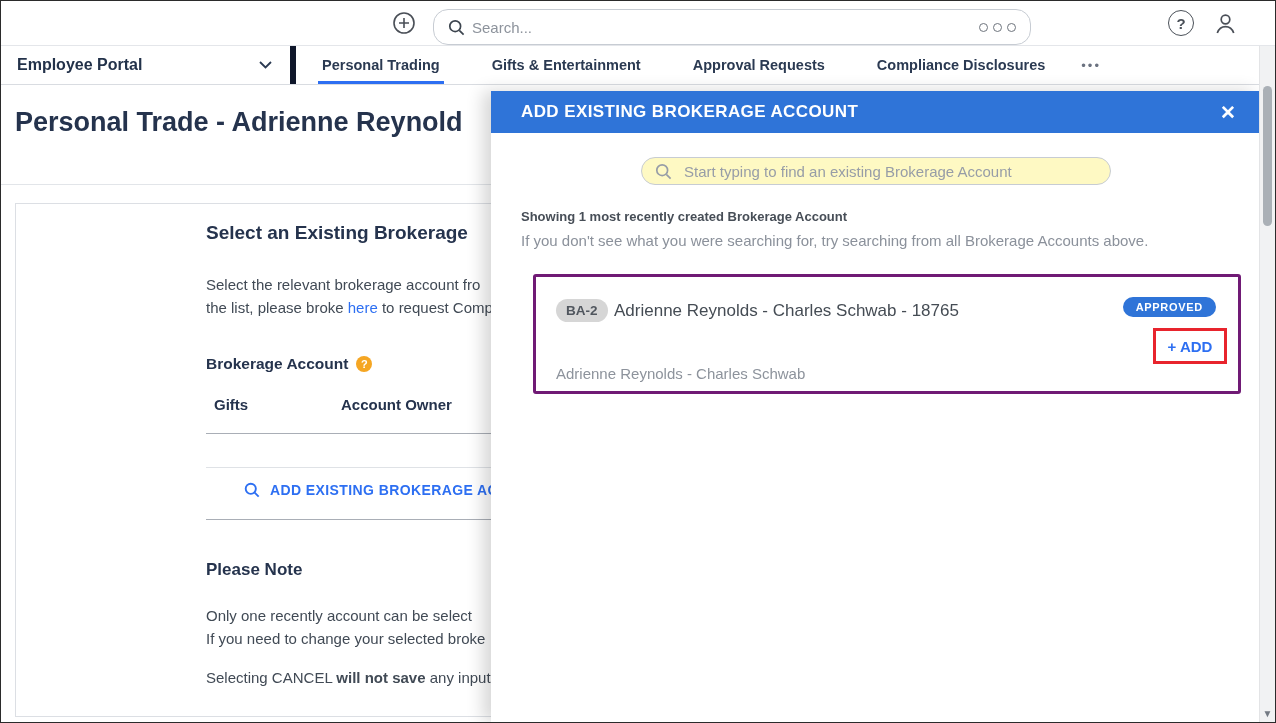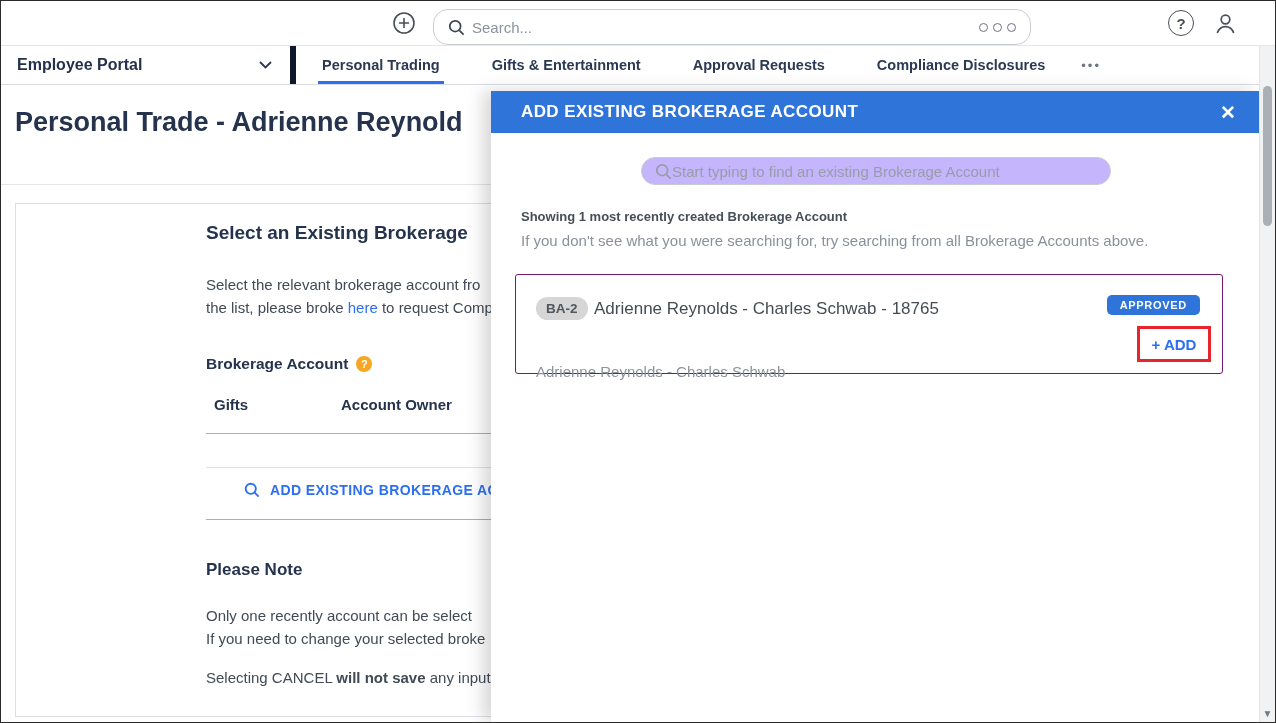--- a/index.html
+++ b/index.html
@@ -67,34 +67,34 @@
 
   
   .panel { position:absolute; left:490px; top:75px; width:769px; bottom:0; background:#fff;
            z-index:20; box-shadow:-8px 0 16px rgba(0,0,0,.16);margin-top:15px; }
   .panel-header { position:absolute; top:0; left:0; right:0; height:42px; background:#2f74d8;
                   display:flex; align-items:center; padding:0 24px 0 30px; }
   .panel-title { color:#fff; font-size:17px; font-weight:700; letter-spacing:.4px; flex:1; }
   .panel-close { color:#fff; font-size:19px; font-weight:700; cursor:pointer; line-height:1; }
   .panel-search { position:absolute; top:66px; left:150px; width:470px; height:28px;
                   border:1px solid #c7ccd3; border-radius:15px; display:flex; align-items:center;
-                  gap:0; padding:0 13px; background:#c4b5fd; }
+                  gap:12px; padding:0 13px; background:#fef9c3; }
   .panel-search input { border:none; outline:none; flex:1; font-size:15px; color:#3c444e;
                         font-family:"Liberation Sans",sans-serif; background:transparent; }
   .panel-search input::placeholder { color:#979da7; }
   .results-summary { position:absolute; left:30px; top:118px; font-size:13px; font-weight:700; color:#474e57; }
   .results-hint { position:absolute; left:30px; top:141px; font-size:15px; color:#8b919b; }
-  .result-card { position:absolute; left:24px; top:183px; width:708px; height:100px;
-                 border:1px solid #701a75; border-radius:3px; background:#fff; }
+  .result-card { position:absolute; left:42px; top:183px; width:708px; height:120px;
+                 border:3px solid #701a75; border-radius:3px; background:#fff; }
   .ba-badge { position:absolute; left:20px; top:22px; background:#d6d6d6; color:#50565e;
               font-size:13.5px; font-weight:600; padding:4px 10px; border-radius:12px; }
   .result-title { position:absolute; left:78px; top:24px; font-size:17px; color:#454c54; white-space:nowrap; }
   .status-pill { position:absolute; right:22px; top:20px; background:#2f74d8; color:#fff;
                  font-size:11px; font-weight:700; letter-spacing:.7px; padding:4px 13px;
-                 border-radius:5px; }
+                 border-radius:10px; }
   .add-highlight { position:absolute; right:11px; top:51px; width:74px; height:36px;
                    border:3px solid #e8242d; display:flex; align-items:center; justify-content:center; }
   .add-btn { color:#2d6ff2; font-size:15px; font-weight:600; cursor:pointer; white-space:nowrap; }
   .result-sub { position:absolute; left:20px; top:88px; font-size:15px; color:#8d939c; }
 
   
   .scrollbar { position:absolute; right:0; top:45px; bottom:0; width:16px; background:#f1f2f3;
                border-left:1px solid #e3e4e6; z-index:30; }
   .scroll-thumb { position:absolute; left:3px; top:40px; width:9px; height:140px; background:#aab0b6;
                   border-radius:5px; cursor:grab; }

